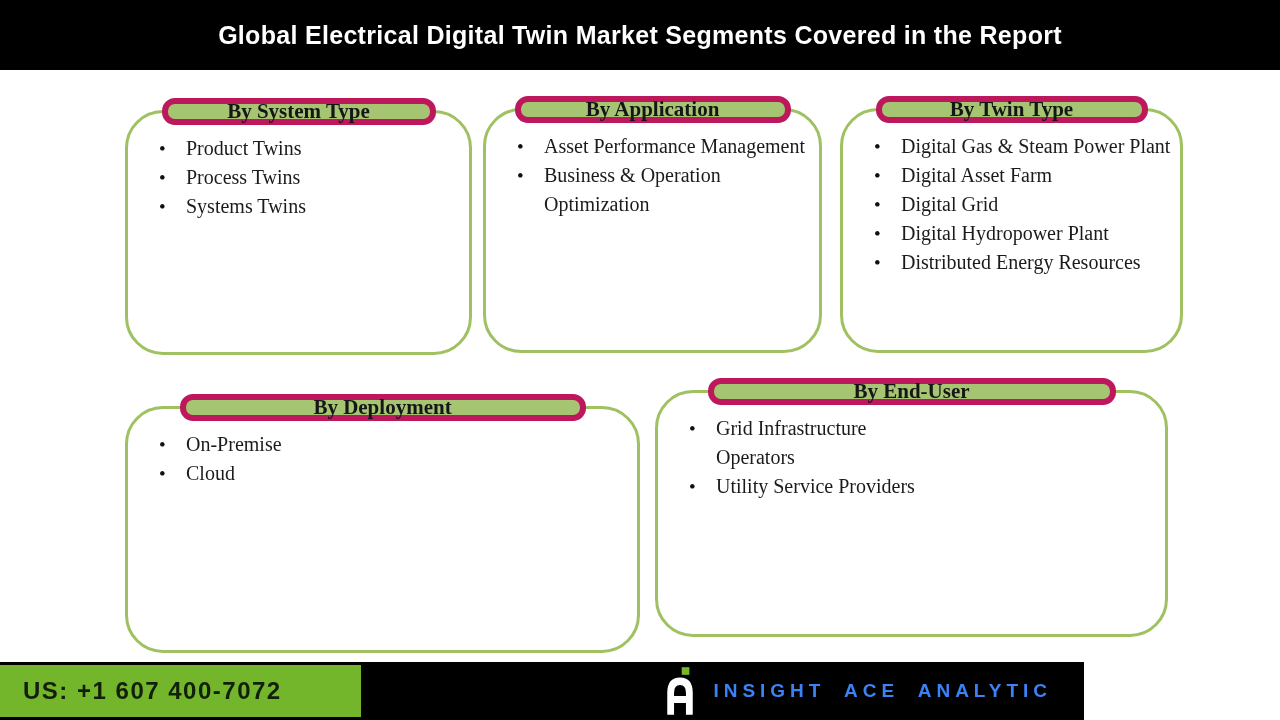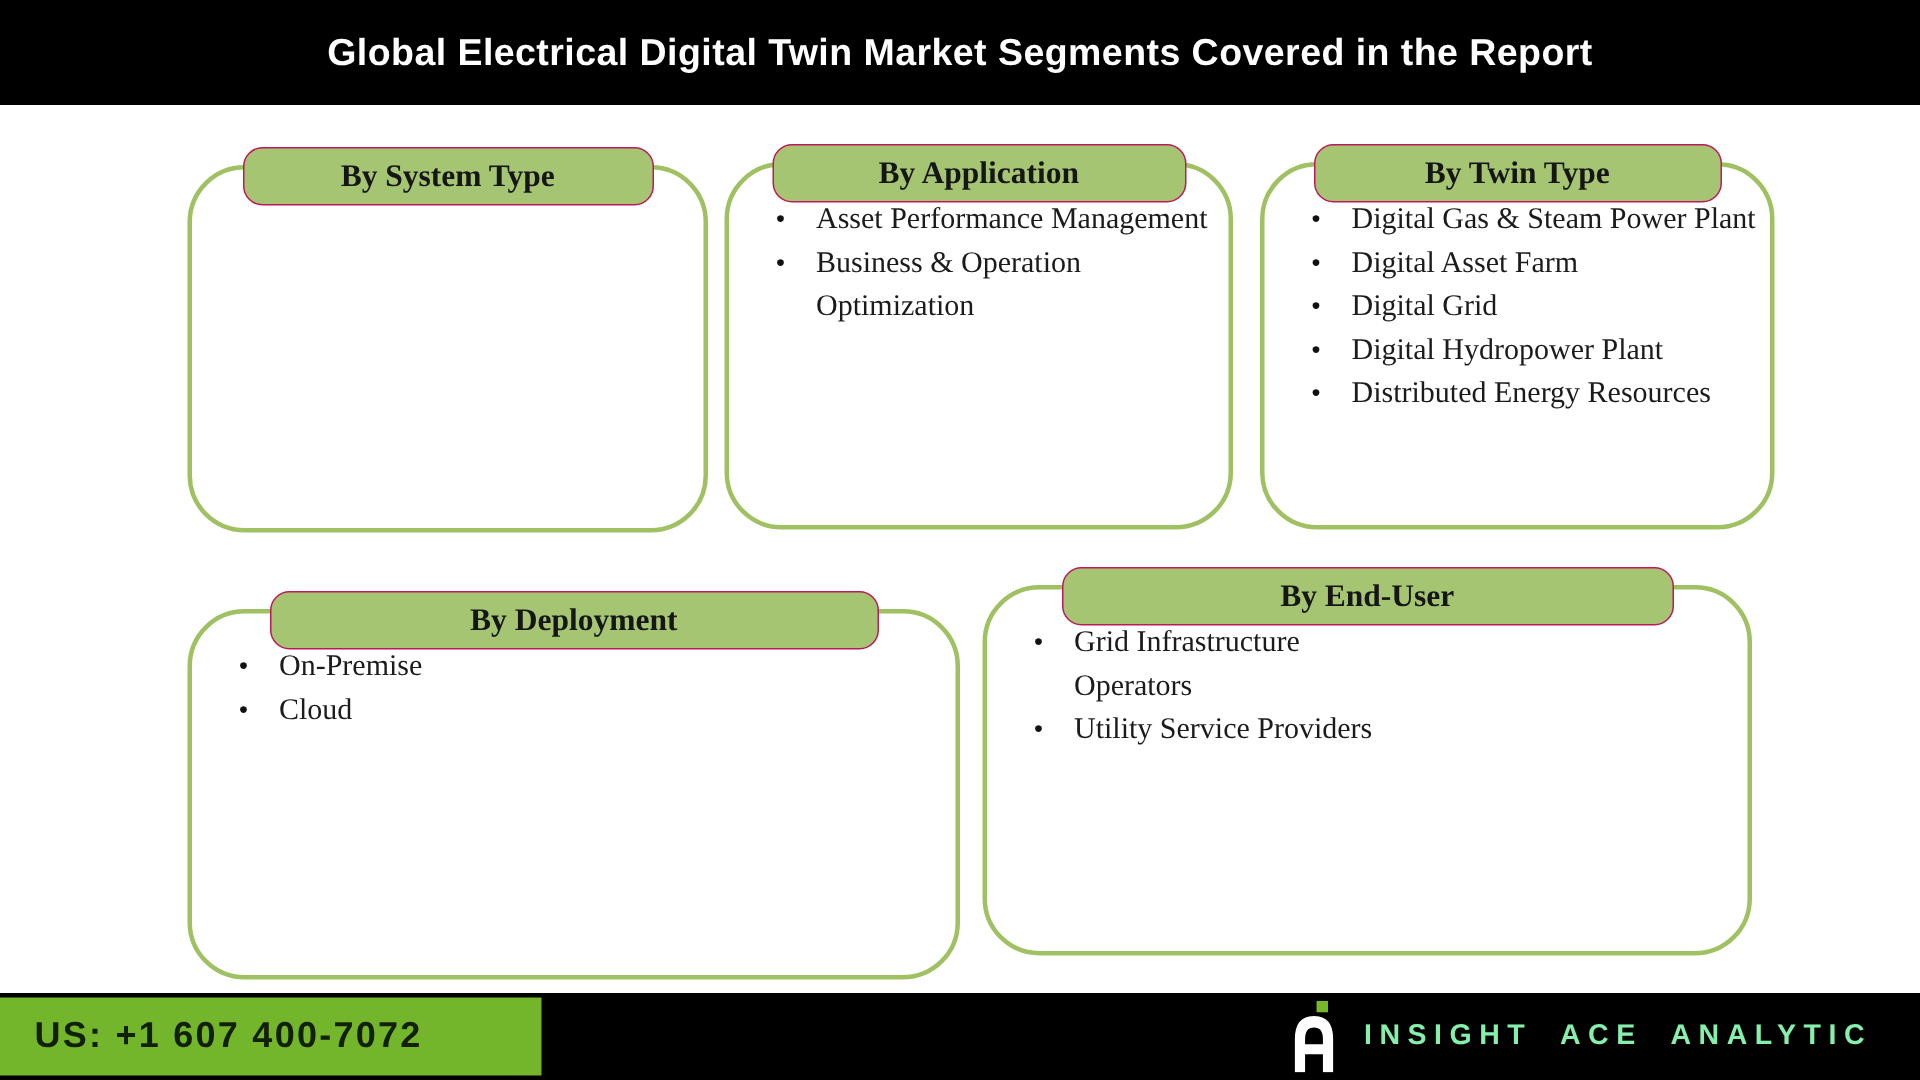--- a/index.html
+++ b/index.html
@@ -24,21 +24,21 @@
     margin:0;color:#ffffff;font-size:25px;font-weight:bold;letter-spacing:.3px;
     font-family:"Liberation Sans",sans-serif;
   }
   
   .segbox{
     position:absolute;border:3px solid var(--accent-green);
     border-radius:38px;background:#ffffff;
   }
   .tab{
     position:absolute;top:-15px;left:50%;transform:translateX(-50%);
-    height:39px;background:var(--tab-fill);border:1px solid #be185d;
+    height:27px;background:var(--tab-fill);border:6px solid #be185d;
     border-radius:13px;display:flex;align-items:center;justify-content:center;
     font-family:"Liberation Serif",serif;font-weight:bold;font-size:21px;color:#161616;
     white-space:nowrap;
   }
   .items{
     list-style:none;margin:0;padding:21px 8px 0 27px;
     font-family:"Liberation Serif",serif;font-size:20px;color:var(--ink);
   }
   .items li{
     position:relative;padding-left:31px;line-height:29px;margin:0;
@@ -52,54 +52,59 @@
   .b1 .tab{width:276px;}
   .b2{left:840px;top:108px;width:343px;height:245px;}
   .b2 .tab{width:272px;}
   .b3{left:125px;top:406px;width:515px;height:247px;}
   .b3 .tab{width:406px;}
   .b4{left:655px;top:390px;width:513px;height:247px;}
   .b4 .tab{width:408px;}
   .b4 .items li{max-width:242px;}
   
   .footerbar{
-    position:absolute;left:0;bottom:0;width:1280px;height:58px;background:var(--bar-black);
+    position:absolute;left:0;bottom:0;width:1084px;height:58px;background:var(--bar-black);
   }
   .phonebox{
     position:absolute;left:0;top:3px;width:361px;height:52px;
     background:var(--footer-green);display:flex;align-items:center;padding-left:23px;
   }
   .phonebox span{
     font-family:"Liberation Sans",sans-serif;font-weight:bold;font-size:24px;
     color:#12200a;letter-spacing:1.5px;
   }
   .brand{
     position:absolute;right:32px;top:0;height:58px;display:flex;align-items:center;gap:16px;
   }
   .brand .logo{display:flex;align-items:center;}
   .brandname{
-    color:#86efac;font-weight:bold;font-size:19px;letter-spacing:5px;word-spacing:9px;
+    color:#3b82f6;font-weight:bold;font-size:19px;letter-spacing:5px;word-spacing:9px;
     font-family:"Liberation Sans",sans-serif;white-space:nowrap;
   }
 </style>
 </head>
 <body>
 
 <div class="page">
 
   <header class="titlebar">
     <h1>Global Electrical Digital Twin Market Segments Covered in the Report</h1>
   </header>
 
   <main>
 
     <section class="segbox b0">
       <div class="tab">
         <span>By System Type</span>
       </div>
+      <ul class="items">
+        <li>Product Twins</li>
+        <li>Process Twins</li>
+        <li>Systems Twins</li>
+      </ul>
     </section>
 
     <section class="segbox b1">
       <div class="tab">
         <span>By Application</span>
       </div>
       <ul class="items">
         <li>Asset Performance Management</li>
         <li>Business &amp; Operation Optimization</li>
       </ul>

